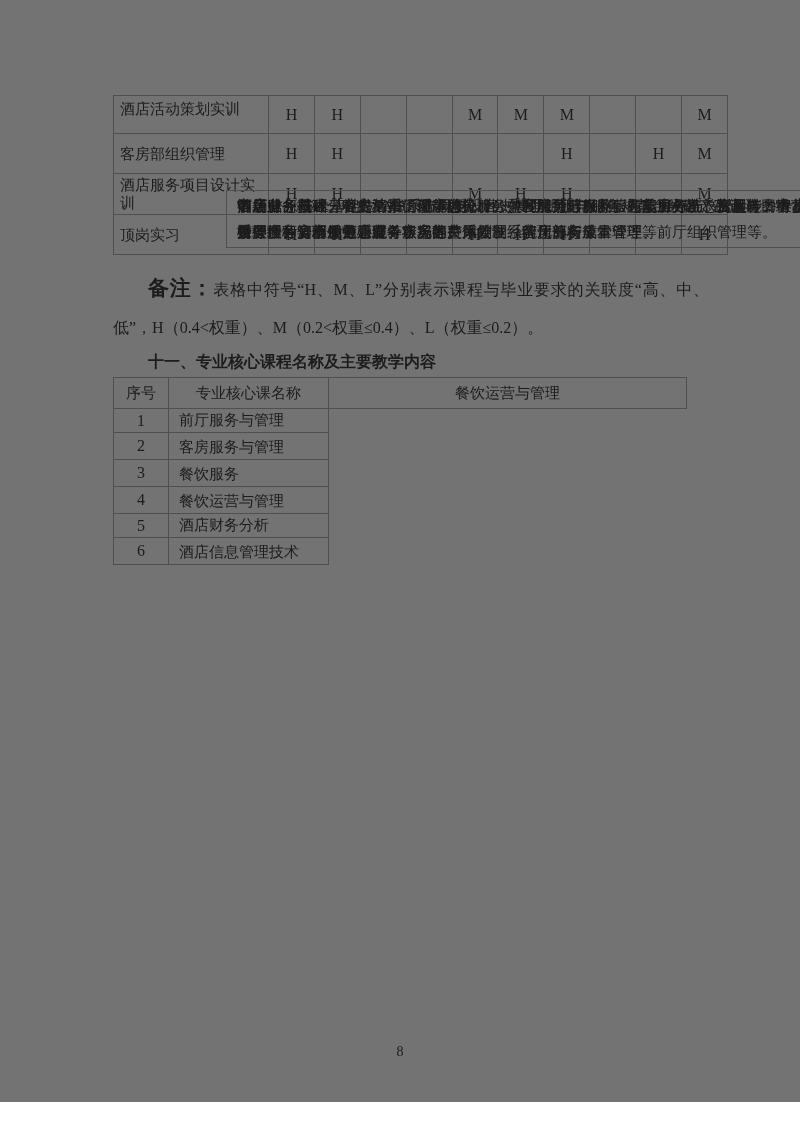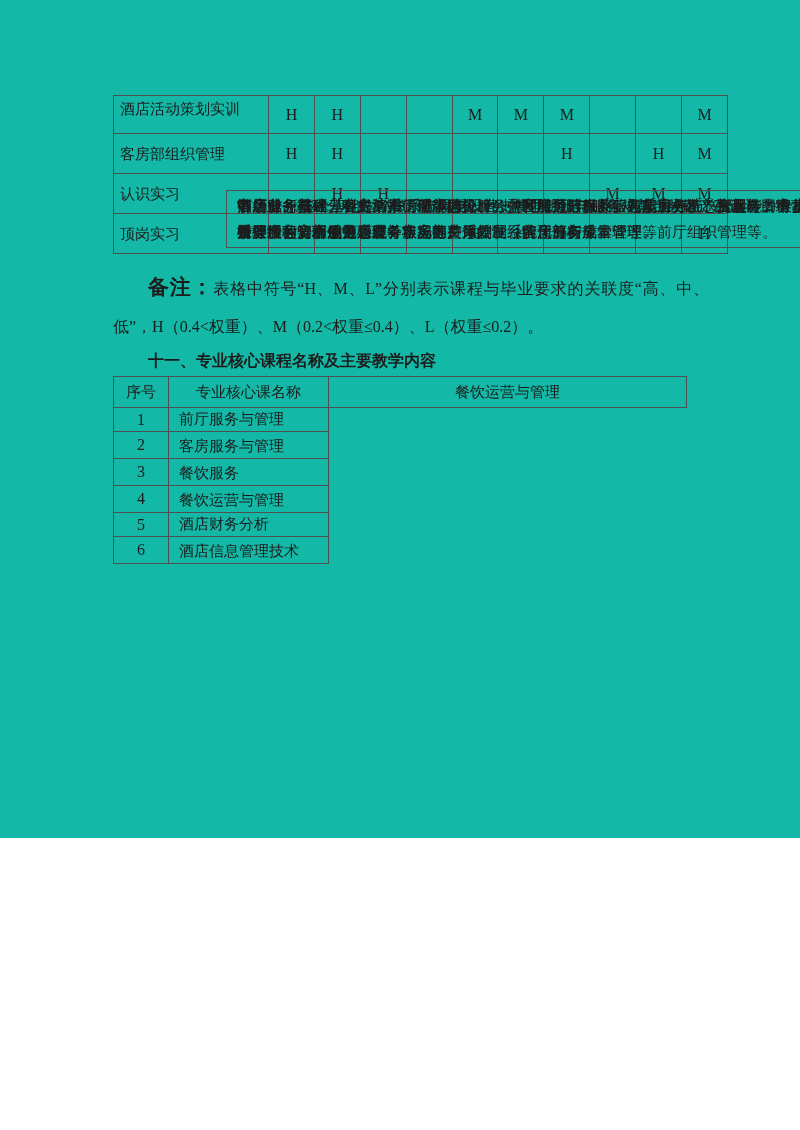--- a/index.html
+++ b/index.html
@@ -1,20 +1,20 @@
 <!DOCTYPE html>
 <html><head>
 <meta charset="utf-8">
 <style>
   html, body { margin: 0; padding: 0; background: #ffffff; }
   .page {
     position: relative;
     width: 800px;
-    height: 838px;
-    background: #14b8a6;
+    height: 1102px;
+    background: #737373;
     font-family: "Liberation Serif", "DejaVu Serif", serif;
     color: #1c1c1c;
     overflow: hidden;
   }
   .content {
     position: absolute;
     left: 113px;
     top: 95px;
     width: 615px;
   }
@@ -154,30 +154,30 @@
             <td class="mark"></td>
             <td class="mark"></td>
             <td class="mark"></td>
             <td class="mark"></td>
             <td class="mark">H</td>
             <td class="mark"></td>
             <td class="mark">H</td>
             <td class="mark">M</td>
           </tr>
           <tr>
-            <td class="label">认识实习</td>
-            <td class="mark"></td>
-            <td class="mark">H</td>
-            <td class="mark">H</td>
-            <td class="mark"></td>
-            <td class="mark"></td>
-            <td class="mark"></td>
-            <td class="mark"></td>
-            <td class="mark">M</td>
-            <td class="mark">M</td>
+            <td class="label">酒店服务项目设计实训</td>
+            <td class="mark">H</td>
+            <td class="mark">H</td>
+            <td class="mark"></td>
+            <td class="mark"></td>
+            <td class="mark">M</td>
+            <td class="mark">H</td>
+            <td class="mark">H</td>
+            <td class="mark"></td>
+            <td class="mark"></td>
             <td class="mark">M</td>
           </tr>
           <tr>
             <td class="label">顶岗实习</td>
             <td class="mark">H</td>
             <td class="mark">H</td>
             <td class="mark"></td>
             <td class="mark"></td>
             <td class="mark">H</td>
             <td class="mark">H</td>

